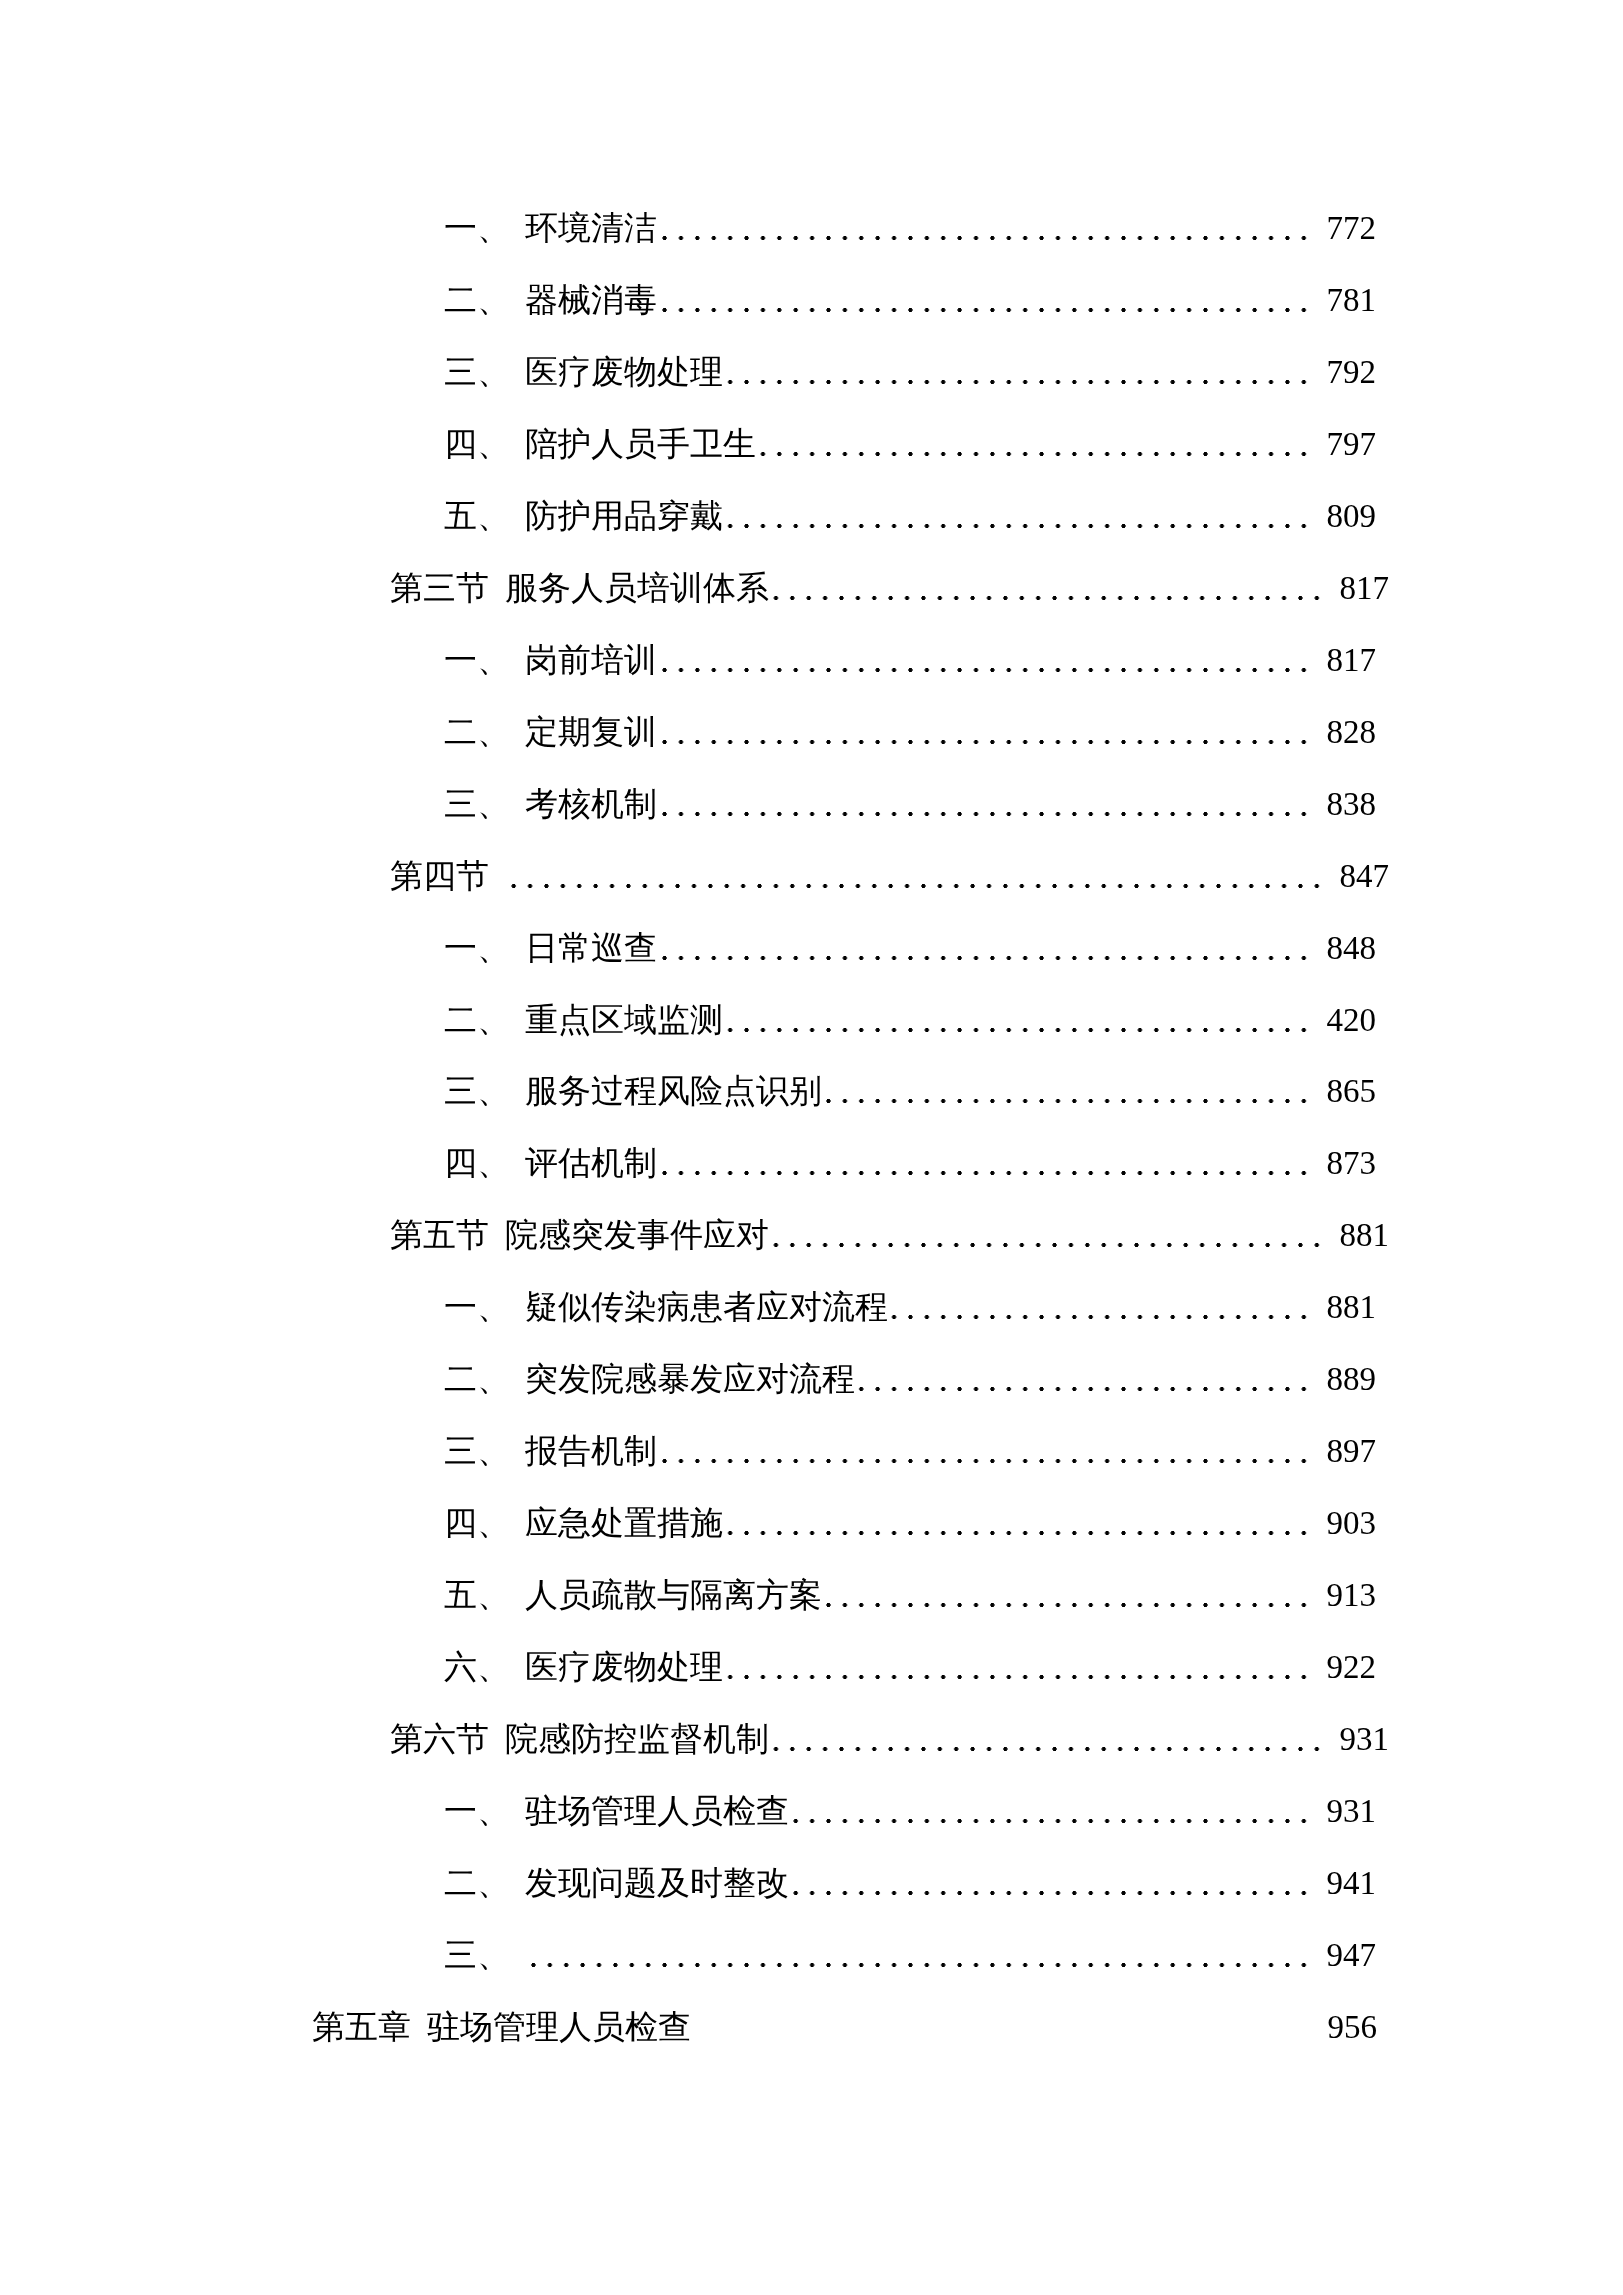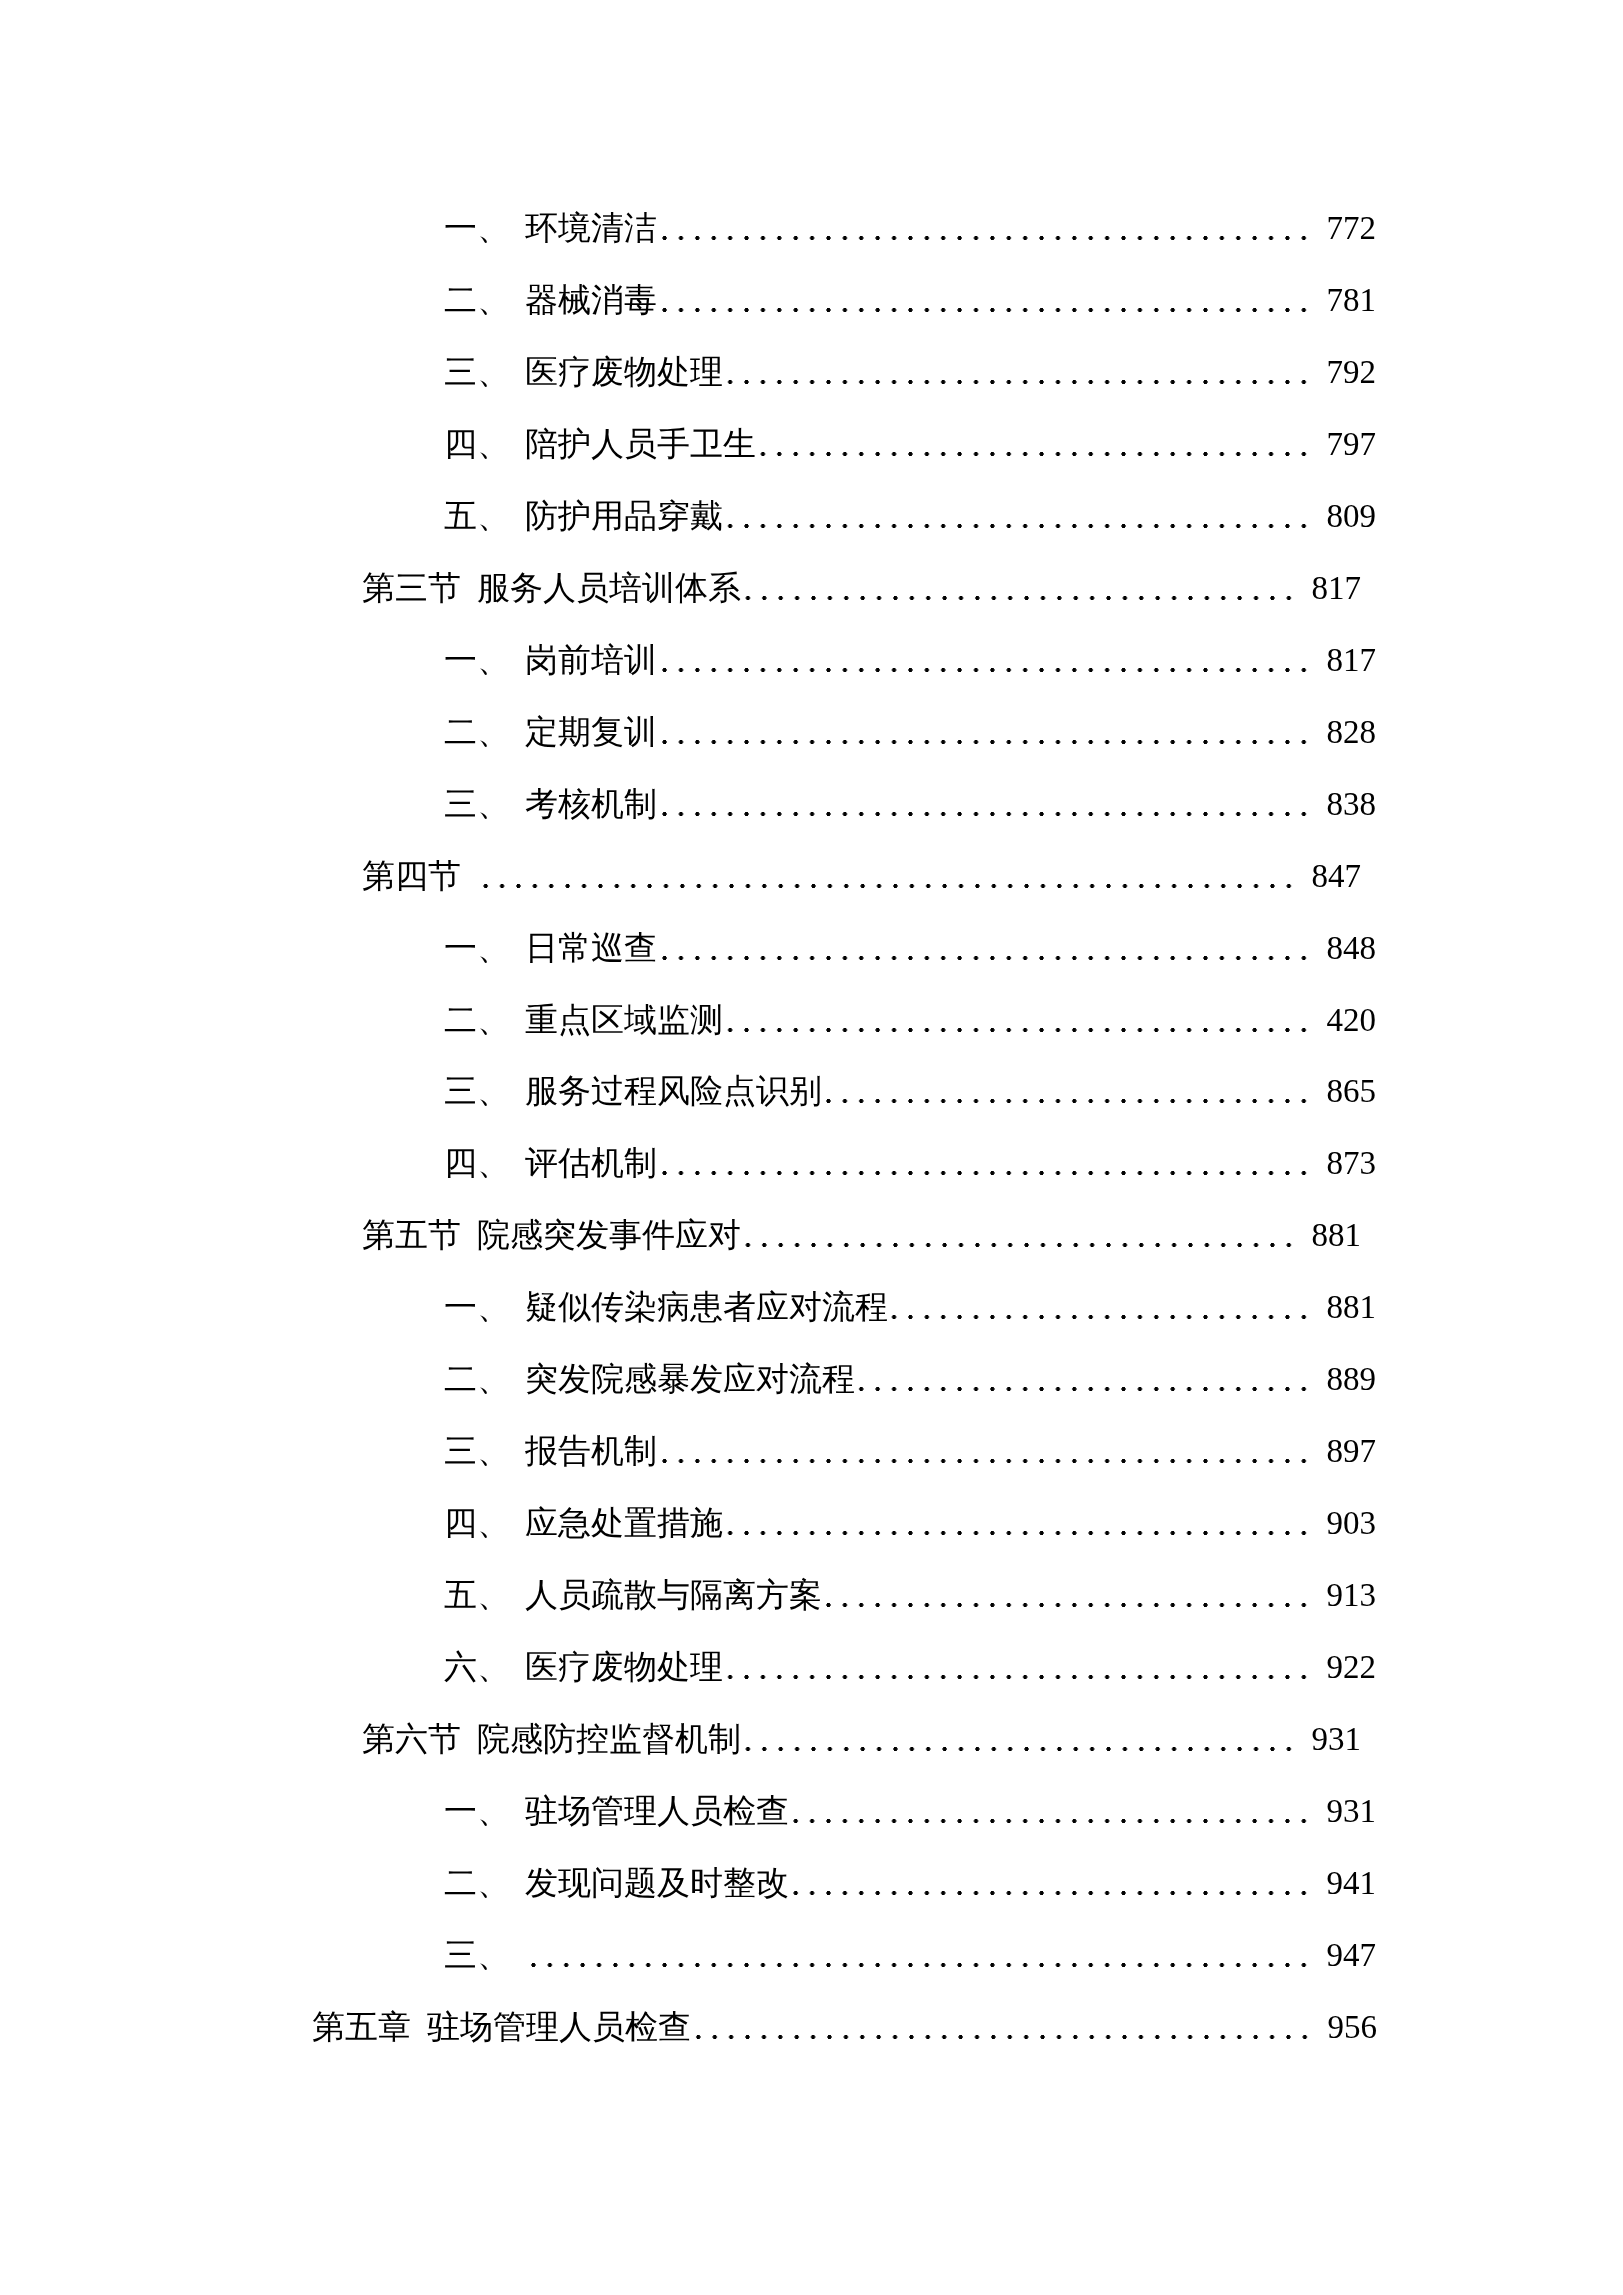--- a/index.html
+++ b/index.html
@@ -19,22 +19,22 @@
     .row {
       position: absolute;
       display: flex;
       align-items: stretch;
       height: 72px;
       line-height: 72px;
       font-size: 33px;
       white-space: nowrap;
     }
     .row.item    { left: 444px; width: 932px; }
-    .row.section { left: 362px; width: 999px; }
-    .row.chapter { left: 312px; width: 1065px; }
+    .row.section { left: 390px; width: 999px; }
+    .row.chapter { left: 312px; width: 1065px; align-items: center; }
 
     .num { display: inline-block; flex: none; }
     .row.item .num    { width: 81px; }
     .row.section .num { width: 115px; }
     .row.chapter .num { width: 115px; }
 
     .title { flex: none; display: inline-block; }
 
     .leader {
       flex: 1 1 auto;

